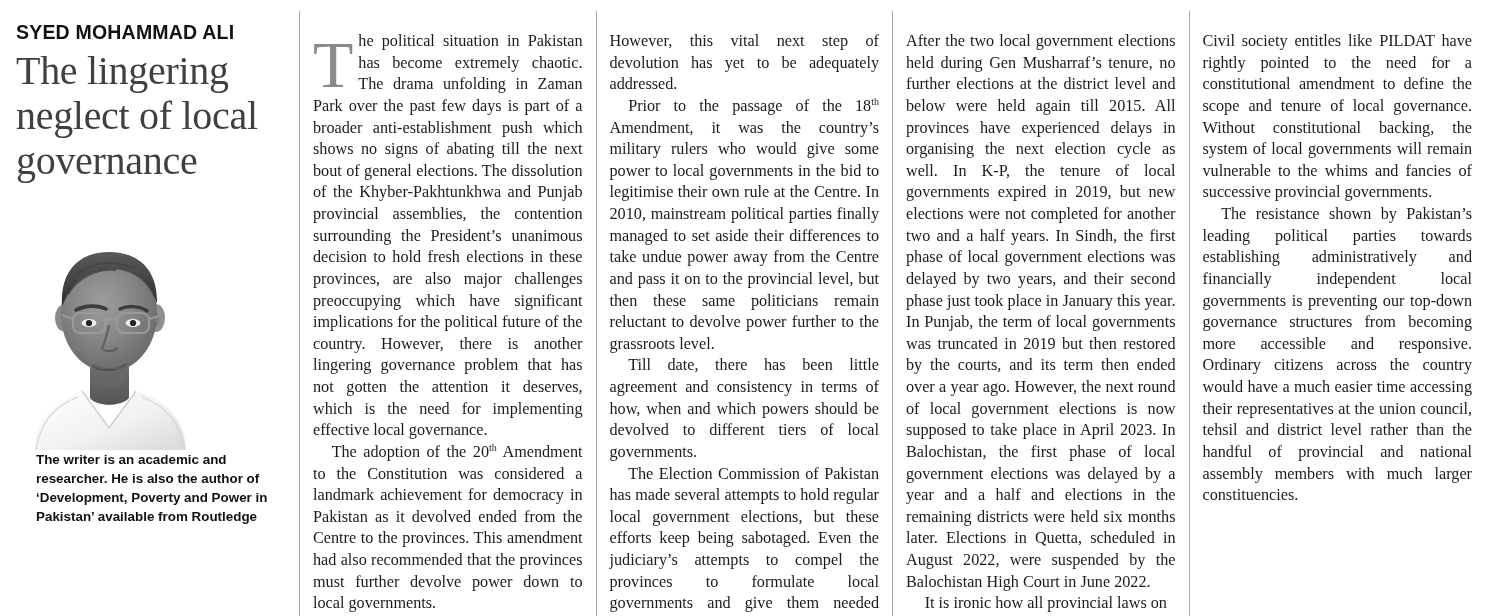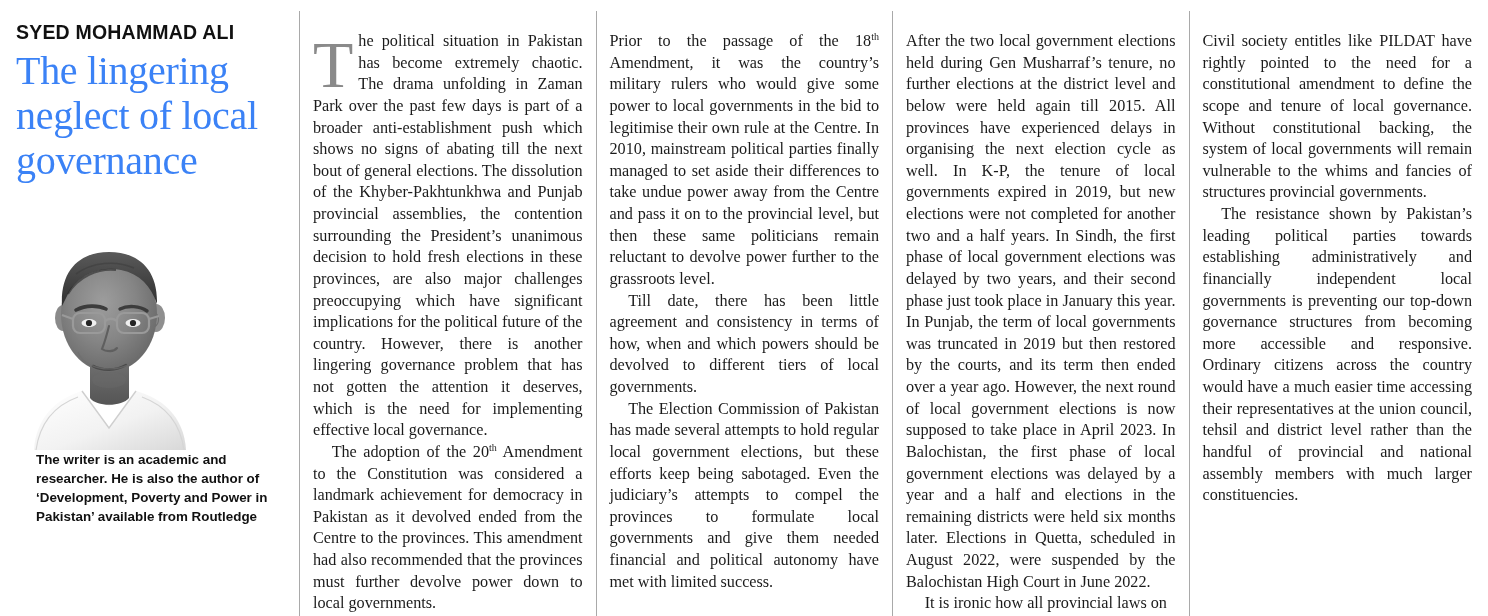--- a/index.html
+++ b/index.html
@@ -45,21 +45,21 @@
     line-height: 1.1;
     margin: 0 0 6px 0;
   }
 
   .headline {
     font-family: "Liberation Serif", serif;
     font-weight: normal;
     font-size: 40px;
     line-height: 1.12;
     letter-spacing: -0.3px;
-    color: #3b82f6;
+    color: #404040;
     margin: 0;
   }
 
   
   .portrait-wrap {
     margin-top: 18px;
     width: 186px;
     height: 248px;
     position: relative;
     overflow: hidden;
@@ -225,29 +225,30 @@
   </div>
 
   <div class="columns">
 
     <div class="col">
       <p class="dropcap">The political situation in Pakistan has become extremely chaotic. The drama unfolding in Zaman Park over the past few days is part of a broader anti-establishment push which shows no signs of abating till the next bout of general elections. The dissolution of the Khyber-Pakhtunkhwa and Punjab provincial assemblies, the contention surrounding the President’s unanimous decision to hold fresh elections in these provinces, are also major challenges preoccupying which have significant implications for the political future of the country. However, there is another lingering governance problem that has not gotten the attention it deserves, which is the need for implementing effective local governance.</p>
       <p><span>The adoption of the 20</span><sup>th</sup><span> Amendment to the Constitution was considered a landmark achievement for democracy in Pakistan as it devolved ended from the Centre to the provinces. This amendment had also recommended that the provinces must further devolve power down to local governments.</span></p>
     </div>
 
     <div class="col">
+      <p>However, this vital next step of devolution has yet to be adequately addressed.</p>
       <p><span>Prior to the passage of the 18</span><sup>th</sup><span> Amendment, it was the country’s military rulers who would give some power to local governments in the bid to legitimise their own rule at the Centre. In 2010, mainstream political parties finally managed to set aside their differences to take undue power away from the Centre and pass it on to the provincial level, but then these same politicians remain reluctant to devolve power further to the grassroots level.</span></p>
       <p>Till date, there has been little agreement and consistency in terms of how, when and which powers should be devolved to different tiers of local governments.</p>
       <p>The Election Commission of Pakistan has made several attempts to hold regular local government elections, but these efforts keep being sabotaged. Even the judiciary’s attempts to compel the provinces to formulate local governments and give them needed financial and political autonomy have met with limited success.</p>
     </div>
 
     <div class="col">
       <p>After the two local government elections held during Gen Musharraf’s tenure, no further elections at the district level and below were held again till 2015. All provinces have experienced delays in organising the next election cycle as well. In K-P, the tenure of local governments expired in 2019, but new elections were not completed for another two and a half years. In Sindh, the first phase of local government elections was delayed by two years, and their second phase just took place in January this year. In Punjab, the term of local governments was truncated in 2019 but then restored by the courts, and its term then ended over a year ago. However, the next round of local government elections is now supposed to take place in April 2023. In Balochistan, the first phase of local government elections was delayed by a year and a half and elections in the remaining districts were held six months later. Elections in Quetta, scheduled in August 2022, were suspended by the Balochistan High Court in June 2022.</p>
       <p>It is ironic how all provincial laws on</p>
     </div>
 
     <div class="col">
-      <p>Civil society entitles like PILDAT have rightly pointed to the need for a constitutional amendment to define the scope and tenure of local governance. Without constitutional backing, the system of local governments will remain vulnerable to the whims and fancies of structures provincial governments.</p>
+      <p>Civil society entitles like PILDAT have rightly pointed to the need for a constitutional amendment to define the scope and tenure of local governance. Without constitutional backing, the system of local governments will remain vulnerable to the whims and fancies of successive provincial governments.</p>
       <p>The resistance shown by Pakistan’s leading political parties towards establishing administratively and financially independent local governments is preventing our top-down governance structures from becoming more accessible and responsive. Ordinary citizens across the country would have a much easier time accessing their representatives at the union council, tehsil and district level rather than the handful of provincial and national assembly members with much larger constituencies.</p>
     </div>
 
   </div>
 </div>
 
 </body></html>

